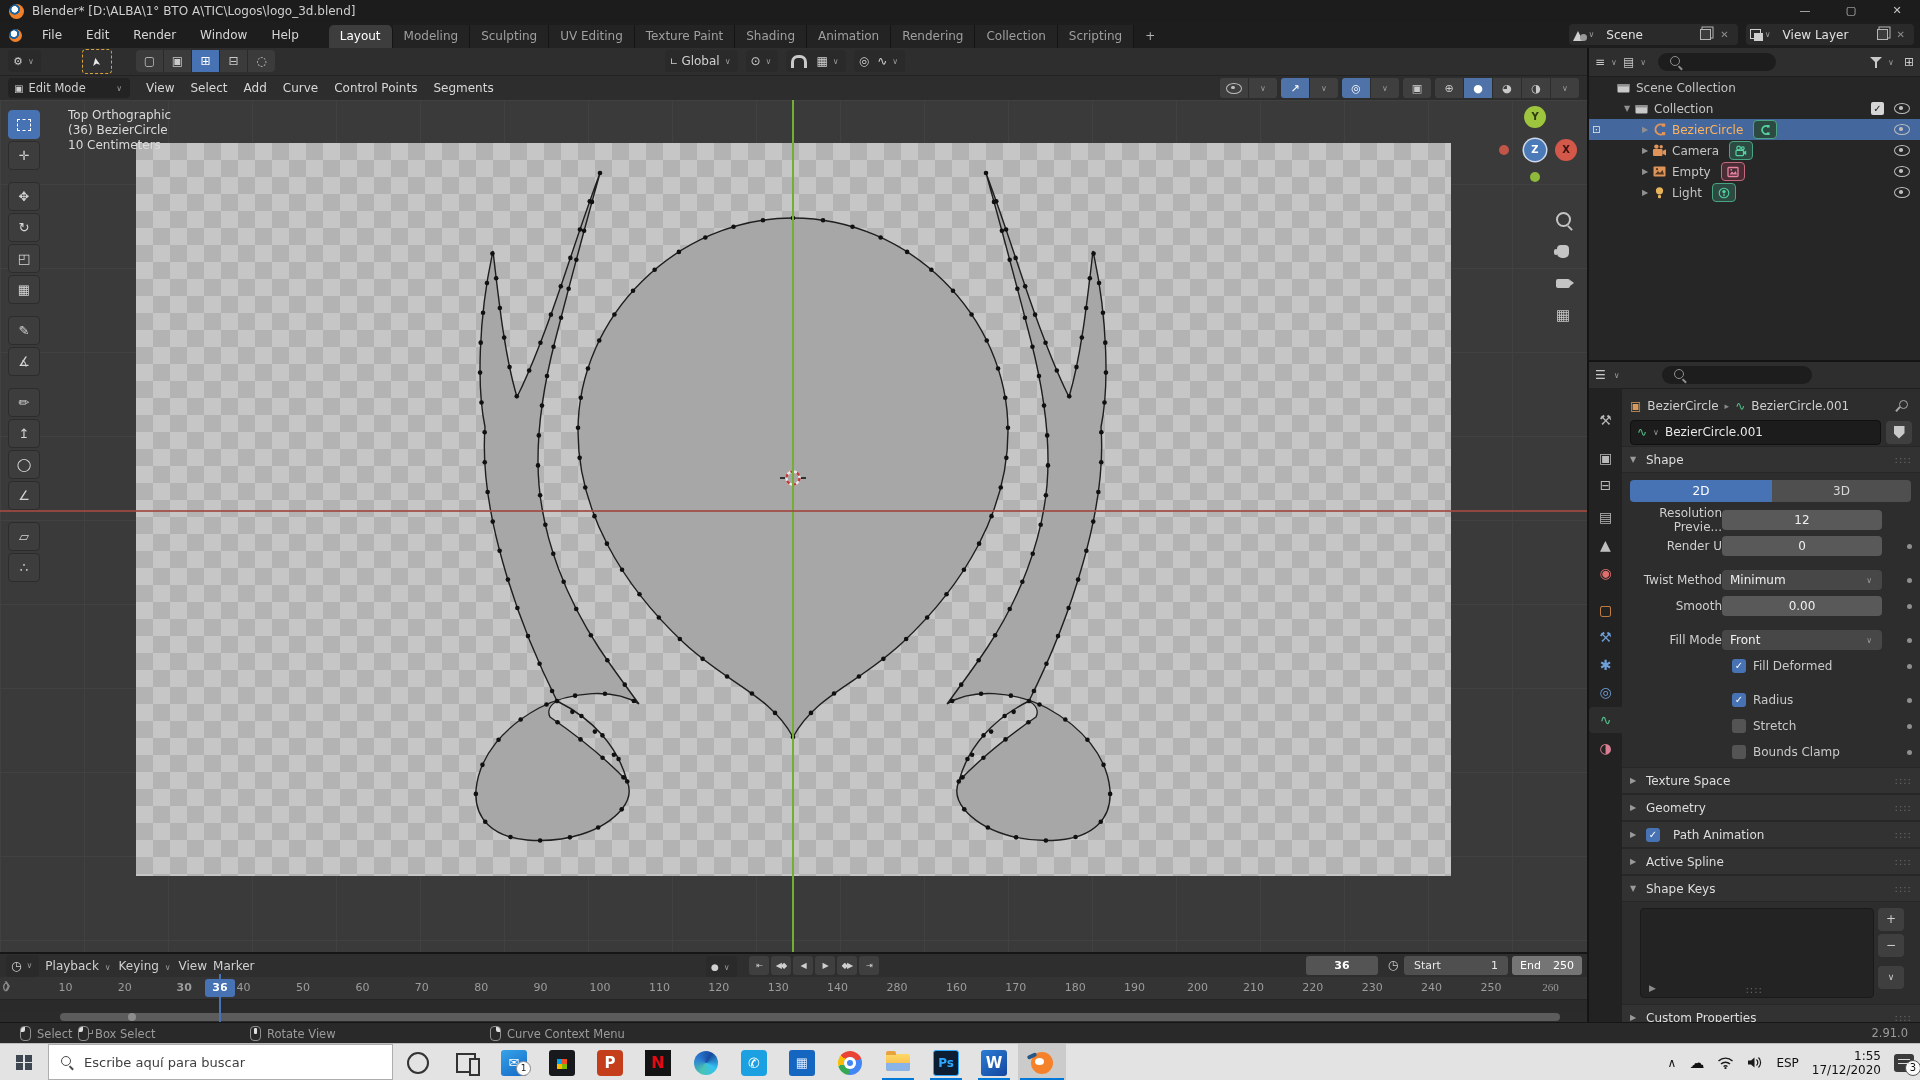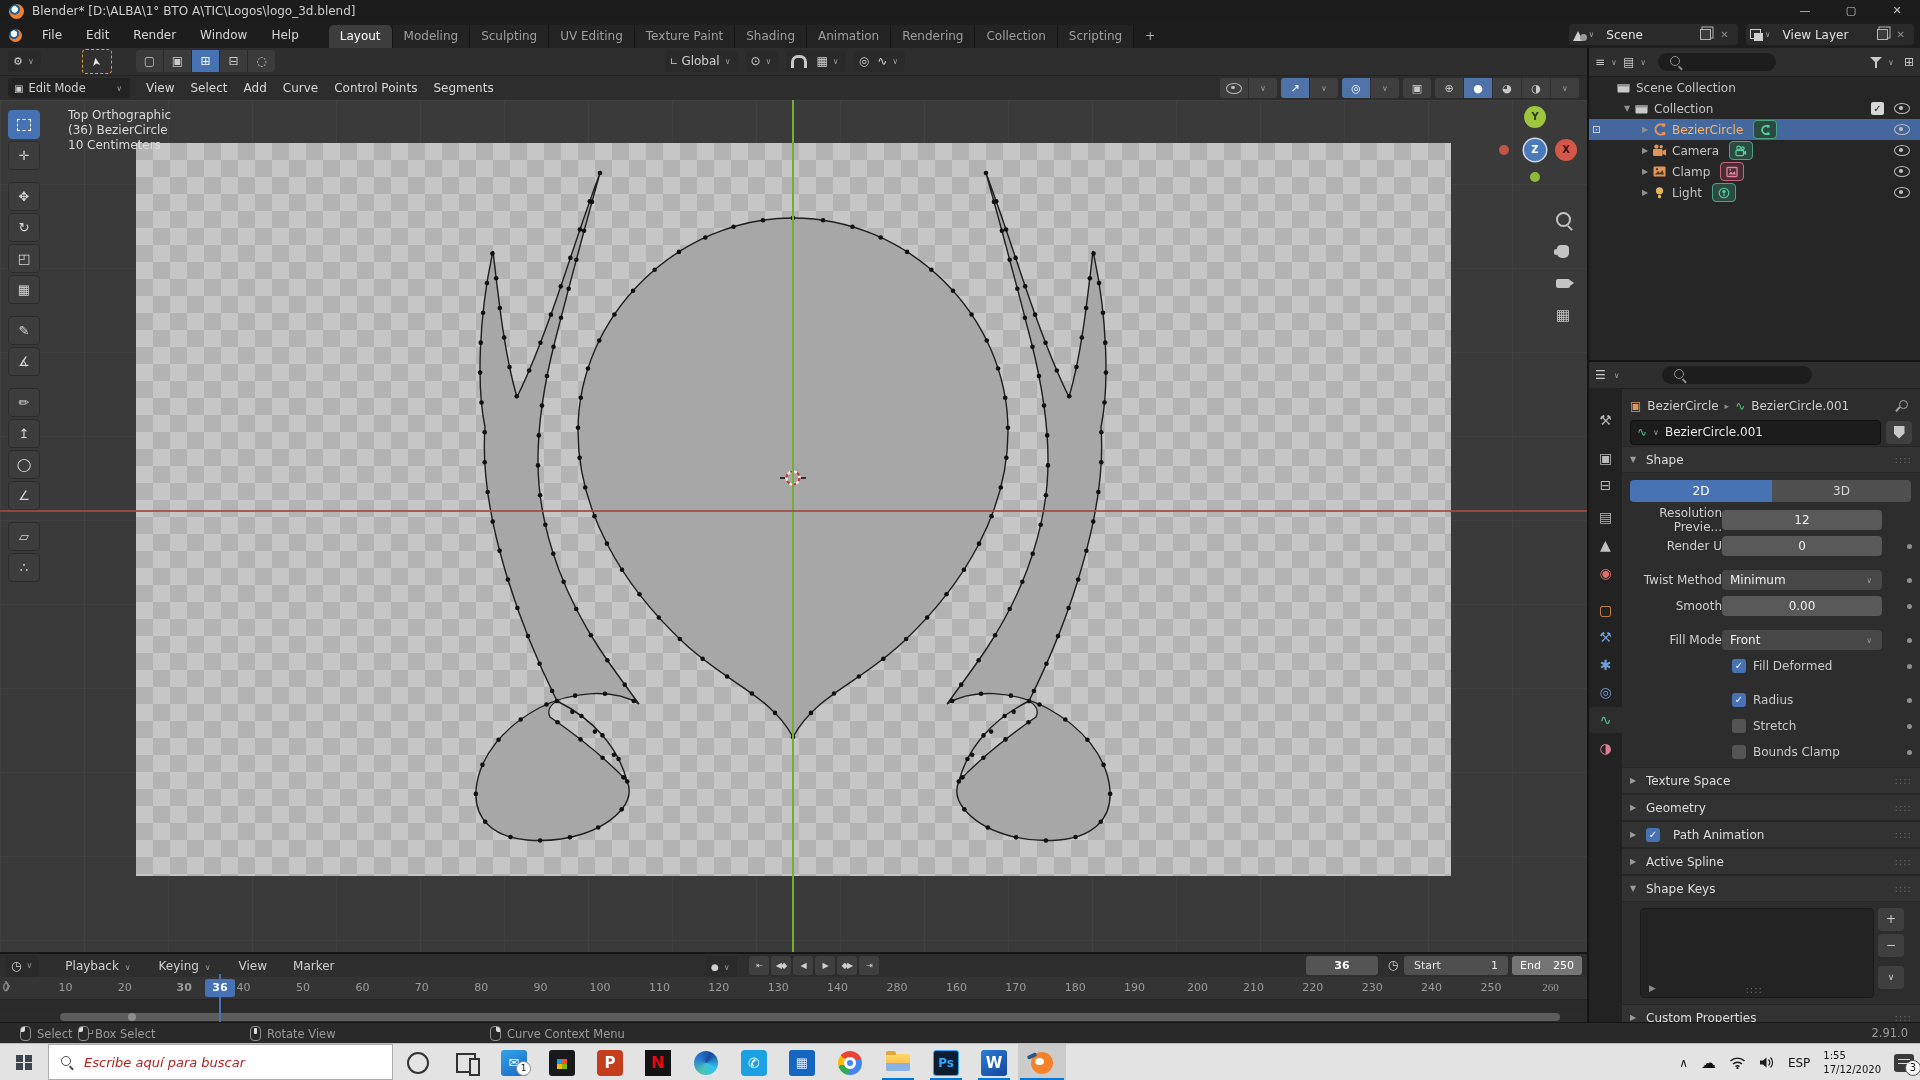--- a/index.html
+++ b/index.html
@@ -94,21 +94,21 @@
   .handicon::before{content:"";position:absolute;left:-3px;top:4px;width:4px;height:6px;background:#c4c4c4;border-radius:3px;}
   .camicon{width:14px;height:9px;background:#c4c4c4;border-radius:2px;position:relative;}
   .camicon::before{content:"";position:absolute;right:-4px;top:1px;border-top:3.5px solid transparent;border-bottom:3.5px solid transparent;border-left:4px solid #c4c4c4;}
   
   #logo-svg .outline{fill:#a7a7a7;stroke:#1f1f1f;stroke-width:1.4;}
   #logo-svg .notch{fill:url(#checker);}
   #cursor3d line{stroke:#161616;stroke-width:1.6;}
   
   #timeline{position:absolute;left:0;top:952px;width:1587px;height:70px;background:#2b2b2b;border-top:2px solid #161616;}
   #tl-header{position:relative;height:23px;background:#2e2e2e;display:flex;align-items:center;}
-  .tlmenu{margin-left:26px;color:#d0d0d0;}
+  .tlmenu{margin-left:6px;color:#d0d0d0;}
   #tl-playctl{position:absolute;left:749px;top:2px;display:flex;gap:2px;}
   .pbtn{width:20px;height:19px;background:#3f3f3f;border-radius:3px;color:#d0d0d0;font-size:8px;
         display:flex;align-items:center;justify-content:center;letter-spacing:-1px;}
   #tl-record{position:absolute;left:706px;top:2px;}
   #tl-frame{position:absolute;left:1306px;top:2px;width:72px;height:19px;background:#545454;border-radius:3px;
             color:#fff;font-weight:bold;text-align:center;line-height:19px;font-size:11px;}
   #tl-stop{position:absolute;left:1384px;top:2px;width:18px;height:19px;color:#c9c9c9;text-align:center;line-height:19px;}
   #tl-start{position:absolute;left:1404px;top:2px;width:104px;height:19px;background:#4f4f4f;border-radius:3px;
             display:flex;justify-content:space-between;padding:0 10px;align-items:center;font-size:11px;color:#e8e8e8;box-sizing:border-box;}
   #tl-end{position:absolute;left:1512px;top:2px;width:70px;height:19px;background:#757575;border-radius:3px;
@@ -135,21 +135,21 @@
   #sb-version{position:absolute;right:12px;top:0;line-height:21px;}
   
   #taskbar{position:absolute;left:0;top:1043px;width:1920px;height:37px;background:#e3e3e3;border-top:1px solid #bdbdbd;box-sizing:border-box;color:#1a1a1a;}
   #tb-start{position:absolute;left:0;top:0;width:48px;height:37px;display:flex;align-items:center;justify-content:center;}
   .winlogo{display:grid;grid-template-columns:7px 7px;grid-template-rows:7px 7px;gap:1.5px;}
   .winlogo i{background:#3e4651;}
   #tb-search{position:absolute;left:48px;top:0;width:345px;height:36px;background:#fff;border:1px solid #adadad;box-sizing:border-box;display:flex;align-items:center;}
   .mag{position:relative;width:13px;height:13px;margin:0 10px 0 12px;}
   .mag::before{content:"";position:absolute;left:0;top:0;width:8px;height:8px;border:1.5px solid #4a4a4a;border-radius:50%;}
   .mag::after{content:"";position:absolute;right:0;bottom:0;width:5px;height:1.5px;background:#4a4a4a;transform:rotate(45deg);}
-  #tb-search .ph{color:#b91c1c;font-size:13px;font-style:italic;}
+  #tb-search .ph{color:#404040;font-size:13px;}
   #task-apps{position:absolute;left:394px;top:0;display:flex;height:37px;}
   .cell{position:relative;width:48px;height:37px;display:flex;align-items:center;justify-content:center;}
   .cell.active{background:rgba(0,0,0,0.10);}
   .uline{position:absolute;bottom:0;left:8px;width:32px;height:3px;background:#0078d7;}
   .cell.active .uline{left:2px;width:44px;}
   .app-icon{display:flex;align-items:center;justify-content:center;font-weight:bold;}
   .icon-cortana{width:18px;height:18px;border:2.5px solid #333;border-radius:50%;}
   .icon-task-view{width:16px;height:16px;border:2px solid #333;position:relative;background:#e3e3e3;}
   .icon-task-view::after{content:"";position:absolute;right:-6px;top:3px;width:7px;height:14px;border:2px solid #333;background:#e3e3e3;}
   .icon-mail{width:26px;height:26px;background:linear-gradient(150deg,#35a3e8,#1568c6);border-radius:3px;color:#fff;font-size:13px;font-weight:normal;}
@@ -167,21 +167,21 @@
   .icon-file-explorer{width:24px;height:17px;background:linear-gradient(#ffd969,#f2b03d);border-radius:2px;position:relative;}
   .icon-file-explorer::before{content:"";position:absolute;left:0;top:-3px;width:10px;height:4px;background:#e8a33d;border-radius:2px 2px 0 0;}
   .icon-file-explorer::after{content:"";position:absolute;left:0;bottom:0;width:24px;height:8px;background:#8ab4e8;border-radius:0 0 2px 2px;}
   .icon-photoshop{width:26px;height:26px;background:#0d1e33;border:1.5px solid #31a8ff;border-radius:3px;color:#31a8ff;font-size:12px;box-sizing:border-box;}
   .icon-word{width:26px;height:26px;background:linear-gradient(140deg,#2b7cd3,#1346a0);border-radius:3px;color:#fff;font-size:15px;}
   .icon-blender{width:22px;height:22px;border-radius:50%;background:#f5822a;position:relative;}
   .icon-blender::after{content:"";position:absolute;left:4px;top:6px;width:9px;height:7px;border-radius:50%;background:#fff;}
   .icon-blender::before{content:"";position:absolute;left:-4px;top:2px;width:10px;height:4px;border-radius:2px;background:#265787;transform:rotate(-25deg);}
   #tray{position:absolute;right:6px;top:0;height:37px;display:flex;align-items:center;gap:13px;}
   #tray .txt{font-size:12px;color:#111;}
-  #clockbox{text-align:left;font-size:10px;line-height:14px;color:#111;}
+  #clockbox{text-align:right;font-size:12px;line-height:14px;color:#111;}
   #notif{position:relative;width:20px;height:18px;background:#3a3a3a;border-radius:3px;}
   #notif::after{content:"";position:absolute;left:4px;top:5px;width:12px;height:1.5px;background:#ddd;box-shadow:0 4px 0 #ddd;}
   #notif .nbadge{position:absolute;right:-7px;bottom:-4px;width:14px;height:14px;background:#fafafa;border:1px solid #555;
        border-radius:50%;font-size:10px;color:#111;text-align:center;line-height:14px;}
   
   #outliner{position:absolute;left:1587px;top:48px;width:333px;height:312px;background:#262626;border-left:2px solid #141414;box-sizing:border-box;}
   #ol-header{height:28px;background:#2e2e2e;display:flex;align-items:center;padding:0 6px;gap:4px;border-bottom:1px solid #1d1d1d;}
   .ol-ic{color:#c9c9c9;font-size:12px;}
   #ol-search{flex:0 0 118px;height:18px;background:#1d1d1d;border-radius:9px;display:flex;align-items:center;margin-left:6px;}
   .mag.dark::before{border-color:#8f8f8f;}
@@ -922,21 +922,21 @@
         </div>
         <div class="orow" style="padding-left: 50px;">
           <span class="odisc">▶</span>
           <span class="oicon">
             <svg viewBox="0 0 15 15">
               <rect x="1.5" y="2.5" width="12" height="10" rx="1" fill="#e0945a"></rect>
               <path d="M3 10.5 L6 7 L8 9 L10.5 6 L12 10.5 Z" fill="#50391e"></path>
               <circle cx="5" cy="5.2" r="1.1" fill="#50391e"></circle>
             </svg>
           </span>
-          <span class="olabel">Clamp</span>
+          <span class="olabel">Empty</span>
           <span class="obadge pink">
             <svg viewBox="0 0 12 12">
               <rect x="1" y="1.5" width="10" height="9" rx="0.8" fill="none" stroke="#e884a0" stroke-width="1.3"></rect>
               <path d="M2.5 8.5 L5 5.5 L6.8 7.3 L8.6 5 L10 8.5 Z" fill="#e884a0"></path>
               <circle cx="4.2" cy="3.8" r="0.9" fill="#e884a0"></circle>
             </svg>
           </span>
           <span class="ospacer"></span>
           <span class="eye"></span>
         </div>

